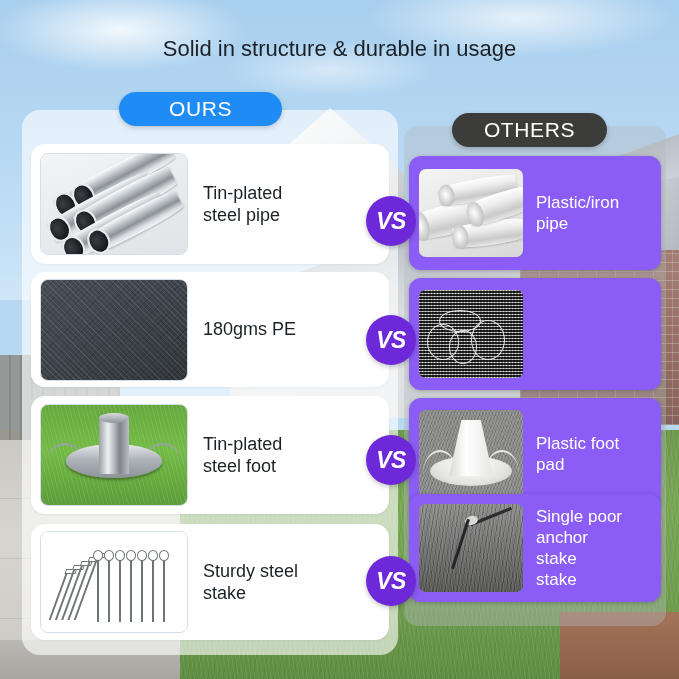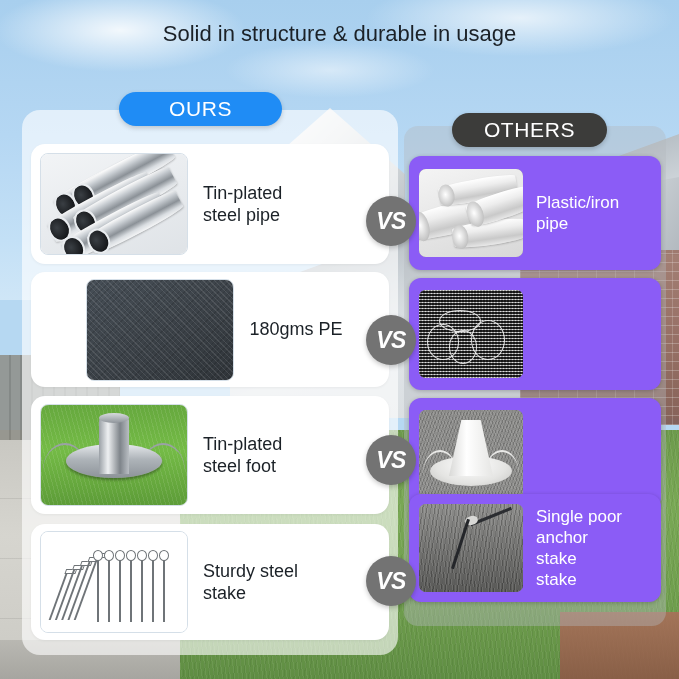--- a/index.html
+++ b/index.html
@@ -117,21 +117,21 @@
   }
   .title {
     font-size: 31px;
     font-weight: bold;
     letter-spacing: .3px;
     color: #1d7fe0;
     line-height: 1.1;
     text-shadow: 0 1px 0 rgba(255,255,255,.35);
   }
   .subtitle {
-    margin-top: 7px;
+    margin-top: 22px;
     font-size: 22px;
     color: #1b2127;
     font-weight: 400;
     line-height: 1.15;
   }
 
   
   .badge {
     position: absolute;
     z-index: 8;
@@ -171,21 +171,21 @@
     left: 31px;
     width: 358px;
     background: #ffffff;
     border-radius: 14px;
     z-index: 3;
     display: flex;
     align-items: center;
     box-shadow: 0 1px 3px rgba(0,0,0,.05);
   }
   .ours-r1 { top: 144px; height: 120px; }
-  .ours-r2 { top: 272px; height: 115px; justify-content: center; }
+  .ours-r2 { top: 272px; height: 115px; }
   .ours-r3 { top: 396px; height: 118px; }
   .ours-r4 { top: 524px; height: 116px; }
 
   .thumb-l {
     width: 146px;
     height: 100px;
     margin-left: 9px;
     border-radius: 8px;
     border: 1px solid #d5dfe8;
     overflow: hidden;
@@ -446,21 +446,21 @@
     background: #2b2d31;
     transform: rotate(-22deg);
   }
 
   
   .vs {
     position: absolute;
     z-index: 9;
     width: 50px; height: 50px;
     border-radius: 50%;
-    background: #737373;
+    background: #6d28d9;
     color: #ffffff;
     display: flex;
     align-items: center;
     justify-content: center;
     font-size: 23px;
     font-weight: bold;
     font-style: italic;
     letter-spacing: -.5px;
     box-shadow: 0 2px 5px rgba(0,0,0,.22);
   }
@@ -592,20 +592,24 @@
 
   <div class="others-card oth-r3">
     <div class="thumb-r">
       <div class="art-plasticfoot">
         <div class="pfoot-wire l"></div>
         <div class="pfoot-wire r"></div>
         <div class="pfoot-base"></div>
         <div class="pfoot-cone"></div>
       </div>
     </div>
+    <div class="others-label">
+      <div>Plastic foot</div>
+      <div>pad</div>
+    </div>
   </div>
 
   <div class="others-card oth-r4">
     <div class="thumb-r">
       <div class="art-poorstake">
         <div class="poorstake-arm"></div>
         <div class="poorstake-head"></div>
         <div class="poorstake-pin"></div>
       </div>
     </div>

